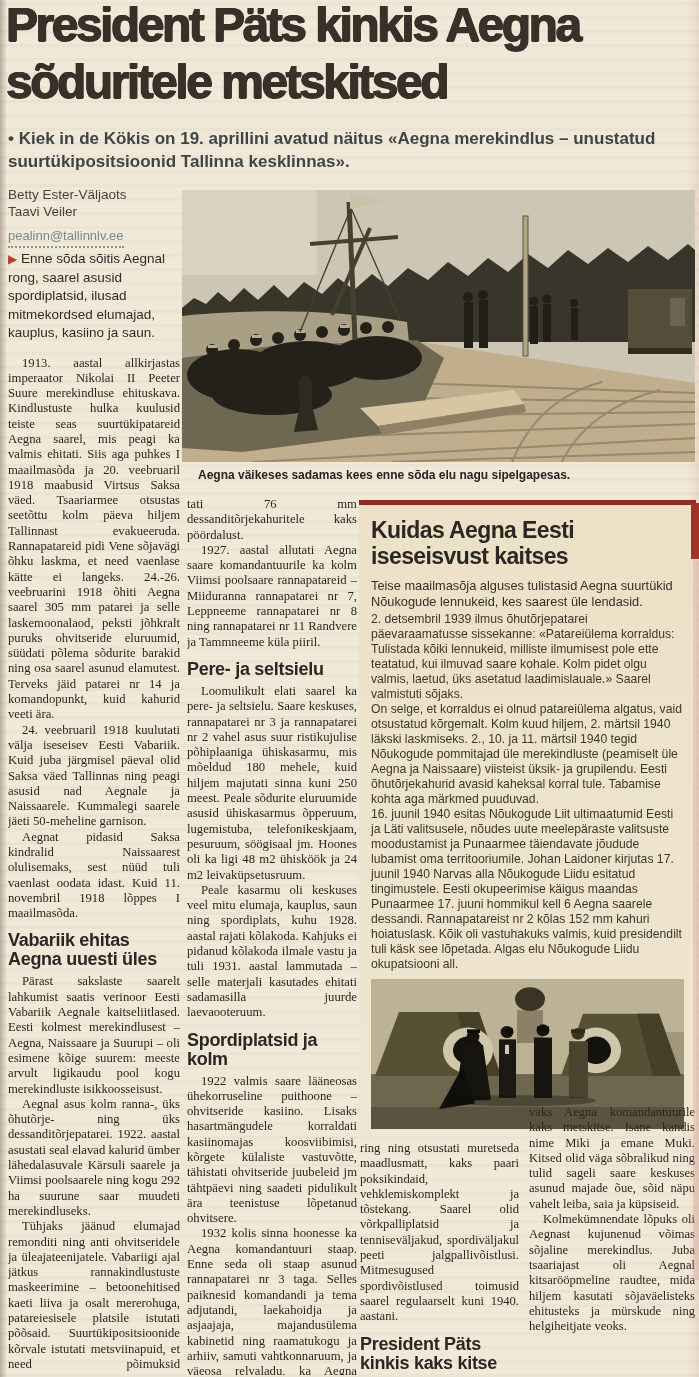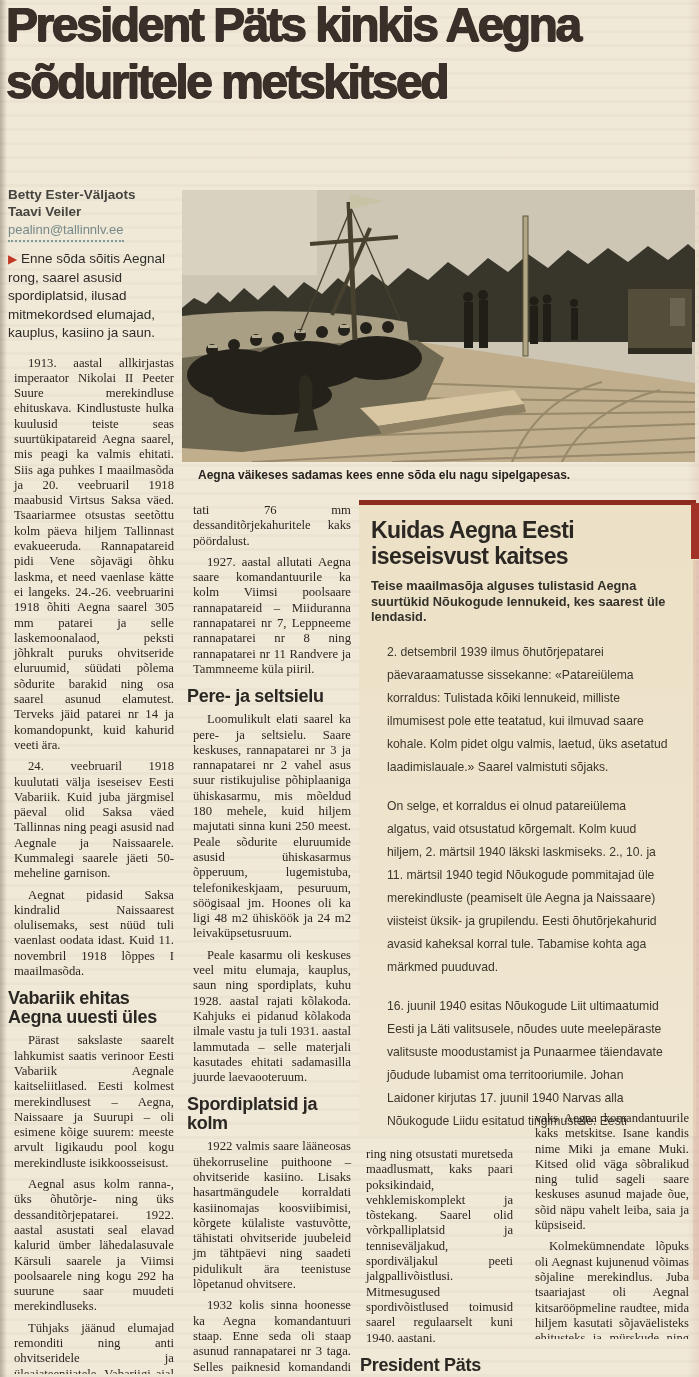--- a/index.html
+++ b/index.html
@@ -16,29 +16,29 @@
     position:absolute;left:6px;top:-4px;width:692px;
     font-weight:bold;font-size:48px;line-height:57px;letter-spacing:-2.5px;
     color:#3a2f29;
     text-shadow:.7px 0 0 #3a2f29,-.7px 0 0 #3a2f29,0 .5px 0 #3a2f29;
   }
   .lead{
     position:absolute;left:8px;top:127px;width:655px;
     font-weight:bold;font-size:17px;line-height:23px;color:#3e4547;
   }
   .byline{position:absolute;left:8px;top:186px;width:170px;}
-  .byline .author{font-weight:bold;font-size:13.5px;line-height:17px;color:#46443f;}
+  .byline .author{font-weight:normal;font-size:13.5px;line-height:17px;color:#46443f;}
   .byline .email{
-    display:inline-block;margin-top:2px;padding-bottom:3px;
+    display:inline-block;margin-top:8px;padding-bottom:3px;
     font-size:13px;color:#778a89;border-bottom:2px dotted #7e9a98;
   }
   
   .col{position:absolute;font-family:"Liberation Serif",serif;font-size:12.7px;
        line-height:15.3px;text-align:justify;color:#2c2620;overflow:hidden;}
-  .col p{margin:6px;text-indent:14px;}
+  .col p{margin:0;text-indent:14px;}
   .col p.noind{text-indent:0;}
   .intro{font-family:"Liberation Sans",sans-serif;font-weight:normal;font-size:13.5px;
          line-height:18.5px;text-align:left;color:#2e2c28;margin:0 0 13px 0 !important;text-indent:0 !important;}
   .arrow{color:#c13a26;font-size:12px;letter-spacing:0;}
   .subhead{font-family:"Liberation Sans",sans-serif;font-weight:bold;font-size:18px;
            line-height:19px;text-align:left;color:#2b2824;margin:10px 0 5px 0 !important;text-indent:0 !important;letter-spacing:-.3px;}
   #col1{left:8px;top:250px;width:172px;height:1124px;}
   #col2{left:187px;top:497px;width:170px;height:878px;}
   #bottomA{left:360px;top:1141px;width:159px;height:234px;font-size:12.6px;}
   #bottomB{left:529px;top:1105px;width:166px;height:234px;font-size:12.6px;}
@@ -46,37 +46,38 @@
   #photo1{position:absolute;left:182px;top:190px;width:513px;height:272px;display:block;}
   .caption1{position:absolute;left:198px;top:467px;width:508px;
             font-weight:bold;font-size:12px;line-height:17px;color:#27231e;}
   
   .sidebar{
     position:absolute;left:359px;top:500px;width:337px;height:636px;box-sizing:border-box;
     padding:8px 12px 0 12px;background:linear-gradient(180deg,#ece1c6,#eee4cd 60%,#efe6d2);
     border-top:5px solid #8e2b20;overflow:hidden;
   }
   .sidebar h2{margin:4px 0 9px 0;font-size:23px;line-height:26px;letter-spacing:-.6px;color:#2b2723;}
-  .sidebar .slead{margin:0 0 3px 0;font-weight:bold;font-size:12.8px;line-height:15.5px;color:#33302a;}
-  .sidebar p.sbody{margin:16px;font-size:12.2px;line-height:23px;color:#3c372d;}
+  .sidebar .slead{margin:0 0 3px 0;font-weight:normal;font-size:12.8px;line-height:15.5px;color:#33302a;}
+  .sidebar p.sbody{margin:0;font-size:12.2px;line-height:15px;color:#3c372d;}
   #photo2{display:block;width:313px;height:150px;margin-top:7px;}
   .caption2{margin-top:4px;font-weight:bold;font-size:13px;line-height:15.5px;color:#2a2621;}
   .edge-red{position:absolute;left:691px;top:503px;width:8px;height:56px;background:#a23127;}
   .edge-pink{position:absolute;left:693px;top:560px;width:6px;height:720px;background:rgba(214,160,140,.35);}
 </style>
 </head>
 <body>
 
 <div class="page">
 
   <div class="headline">
     <div>President Päts kinkis Aegna</div>
     <div>sõduritele metskitsed</div>
   </div>
 
+  <div class="lead">• Kiek in de Kökis on 19. aprillini avatud näitus «Aegna merekindlus – unustatud suurtükipositsioonid Tallinna kesklinnas».</div>
 
   <div class="byline">
     <div class="author">Betty Ester-Väljaots</div>
     <div class="author">Taavi Veiler</div>
     <span class="email">pealinn@tallinnlv.ee</span>
   </div>
 
   <svg id="photo1" viewBox="0 0 513 272" preserveAspectRatio="none">
     <rect width="513" height="272" fill="#cdc6b5"></rect>
     <rect x="0" y="0" width="135" height="85" fill="#dbd5c6" opacity=".75"></rect>

